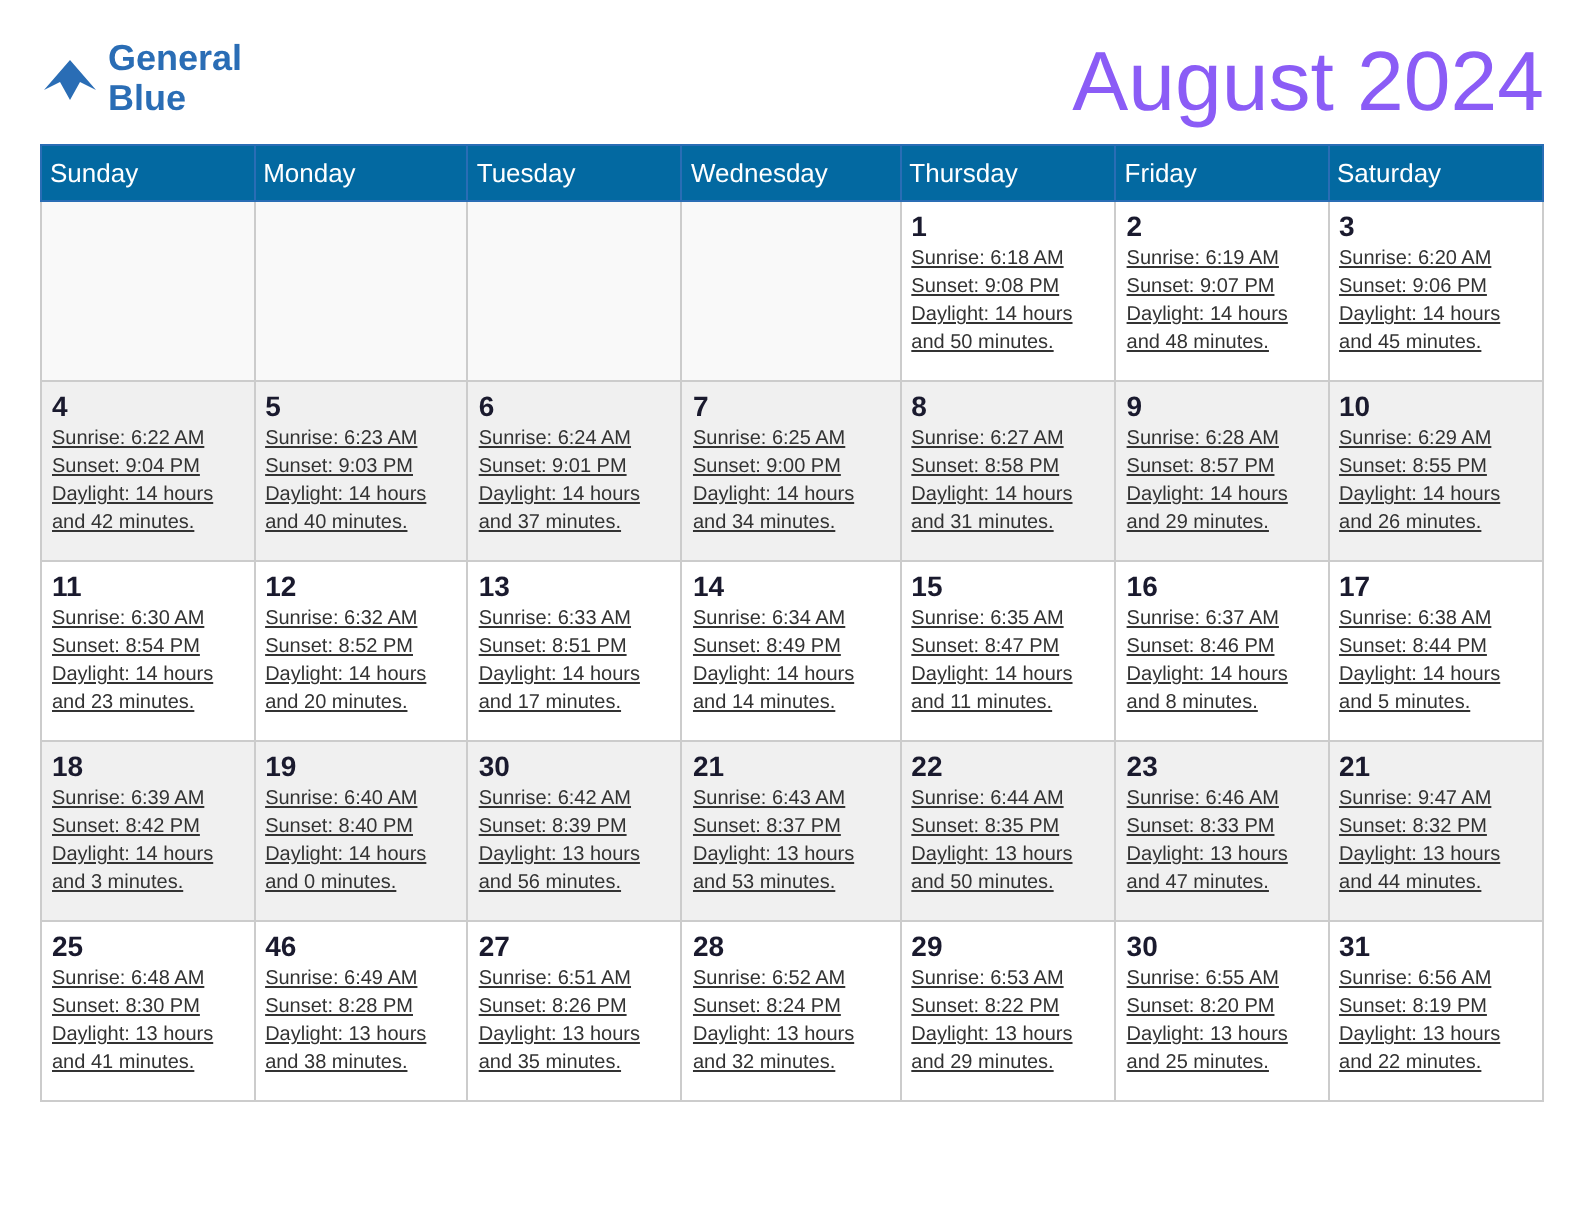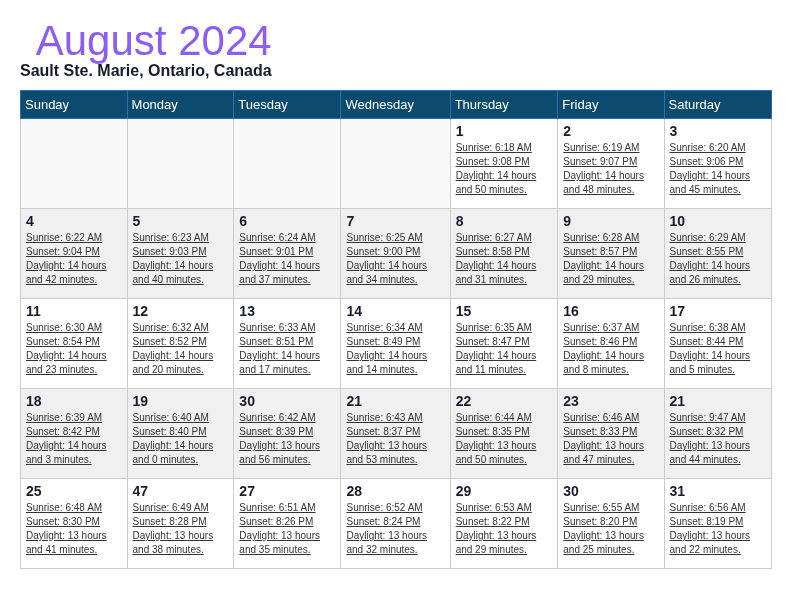--- a/index.html
+++ b/index.html
@@ -47,21 +47,21 @@
       font-size: 16px;
       font-weight: bold;
       color: #1a1a2e;
     }
     table {
       width: 100%;
       border-collapse: collapse;
       font-size: 11px;
     }
     thead tr {
-      background-color: #0c4a6e;
+      background-color: #0369a1;
       color: #fff;
     }
     thead th {
       padding: 6px 4px;
       text-align: left;
       font-size: 13px;
       font-weight: normal;
       border: 1px solid #2a6db5;
     }
     tbody tr {
@@ -92,23 +92,31 @@
       text-decoration: underline;
     }
     .empty-cell {
       background: #f9f9f9;
     }
   </style>
 </head>
 <body>
 
 <div class="header">
+  <div class="logo">
+    <svg class="logo-bird" viewBox="0 0 30 30">
+      <polygon points="15,5 28,20 20,16 15,25 10,16 2,20" fill="#2a6db5"></polygon>
+    </svg>
+    <div class="logo-text">
+      <span style="color:#2a6db5">General</span><br>
+      <span>Blue</span>
+    </div>
+  </div>
   <div class="title-block">
     <div class="month-title">August 2024</div>
-    <div class="location-title">Sault Ste. Marie, Ontario, Canada</div>
   </div>
 </div>
 
 <table>
   <thead>
     <tr>
     <th>Sunday</th>
         <th>Monday</th>
         <th>Tuesday</th>
         <th>Wednesday</th>
@@ -300,21 +308,21 @@
       </tr>
       <tr>
         <td>
           <span class="day-number">25</span>
           <div class="day-info">Sunrise: 6:48 AM
 Sunset: 8:30 PM
 Daylight: 13 hours
 and 41 minutes.</div>
         </td>
         <td>
-          <span class="day-number">47</span>
+          <span class="day-number">46</span>
           <div class="day-info">Sunrise: 6:49 AM
 Sunset: 8:28 PM
 Daylight: 13 hours
 and 38 minutes.</div>
         </td>
         <td>
           <span class="day-number">27</span>
           <div class="day-info">Sunrise: 6:51 AM
 Sunset: 8:26 PM
 Daylight: 13 hours

